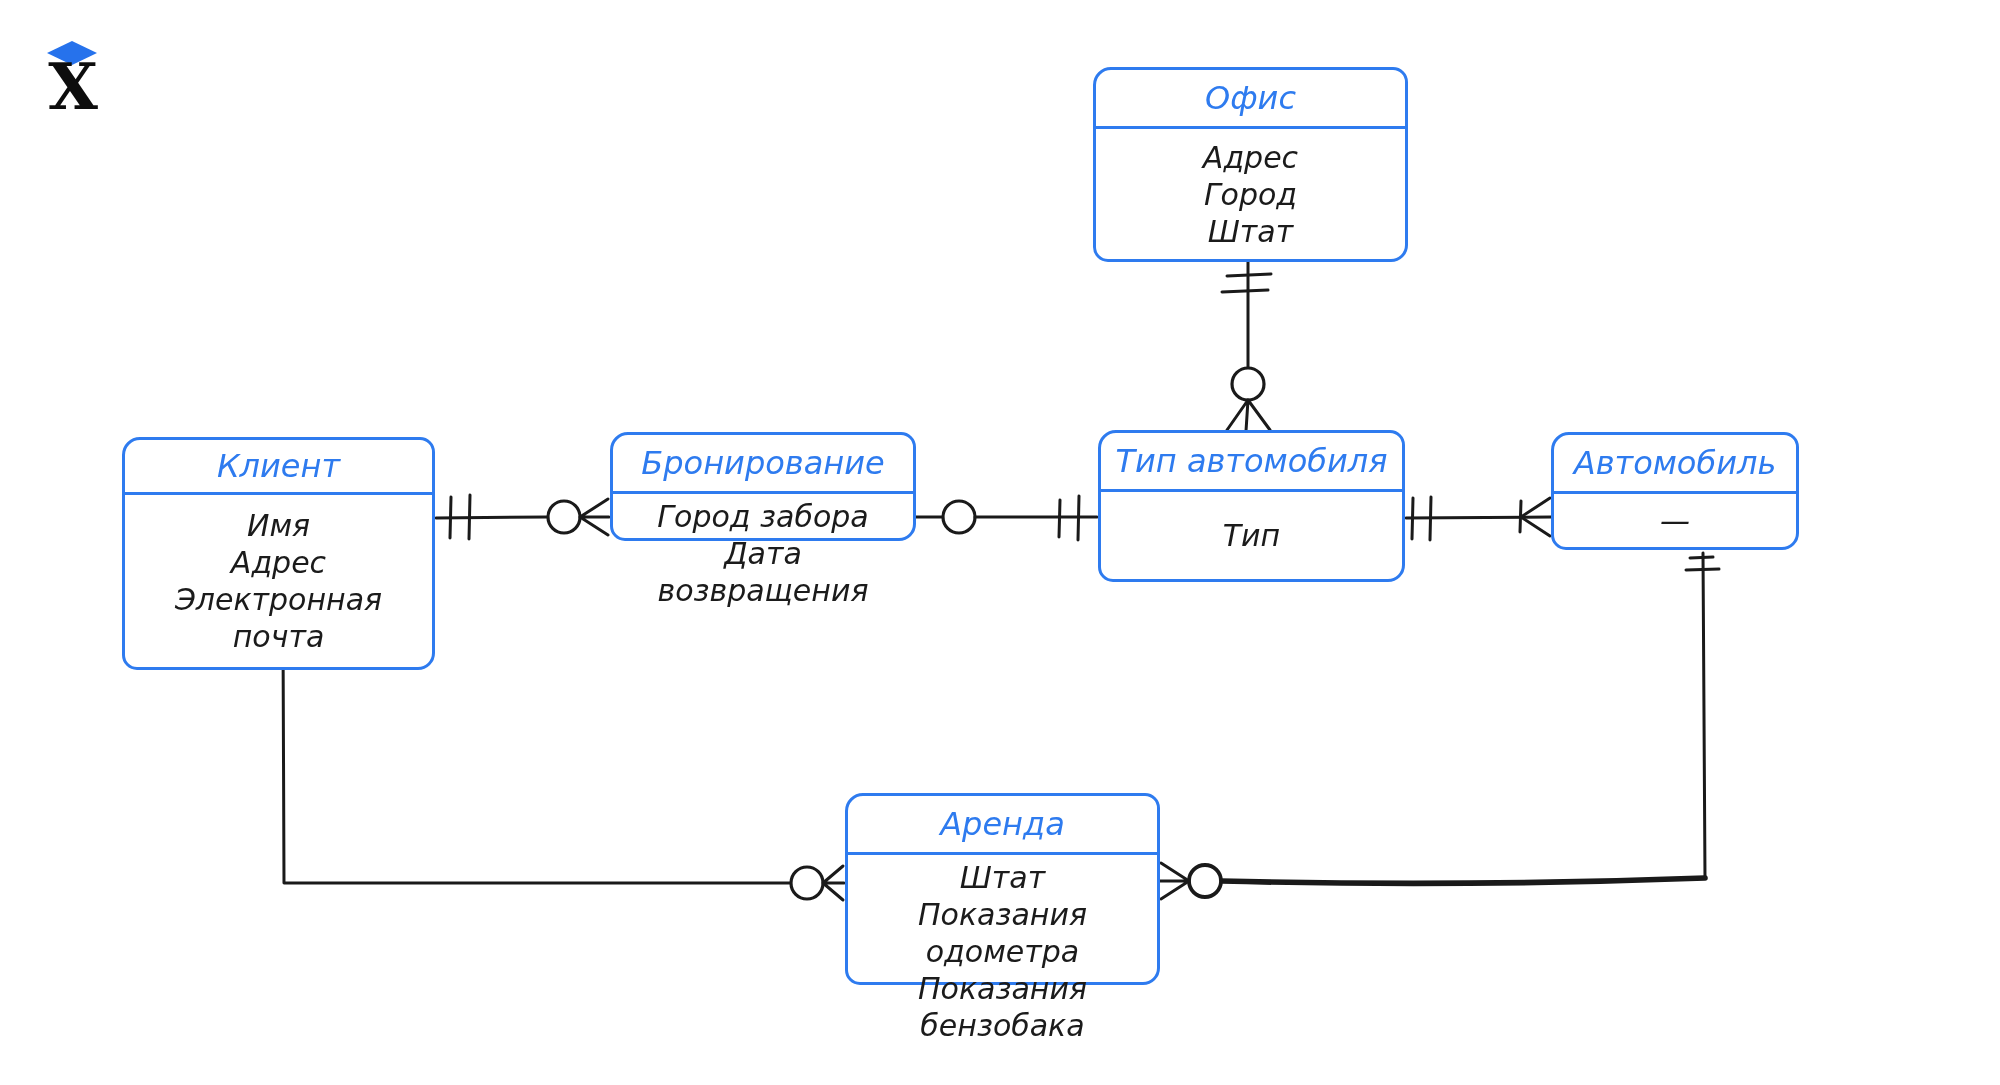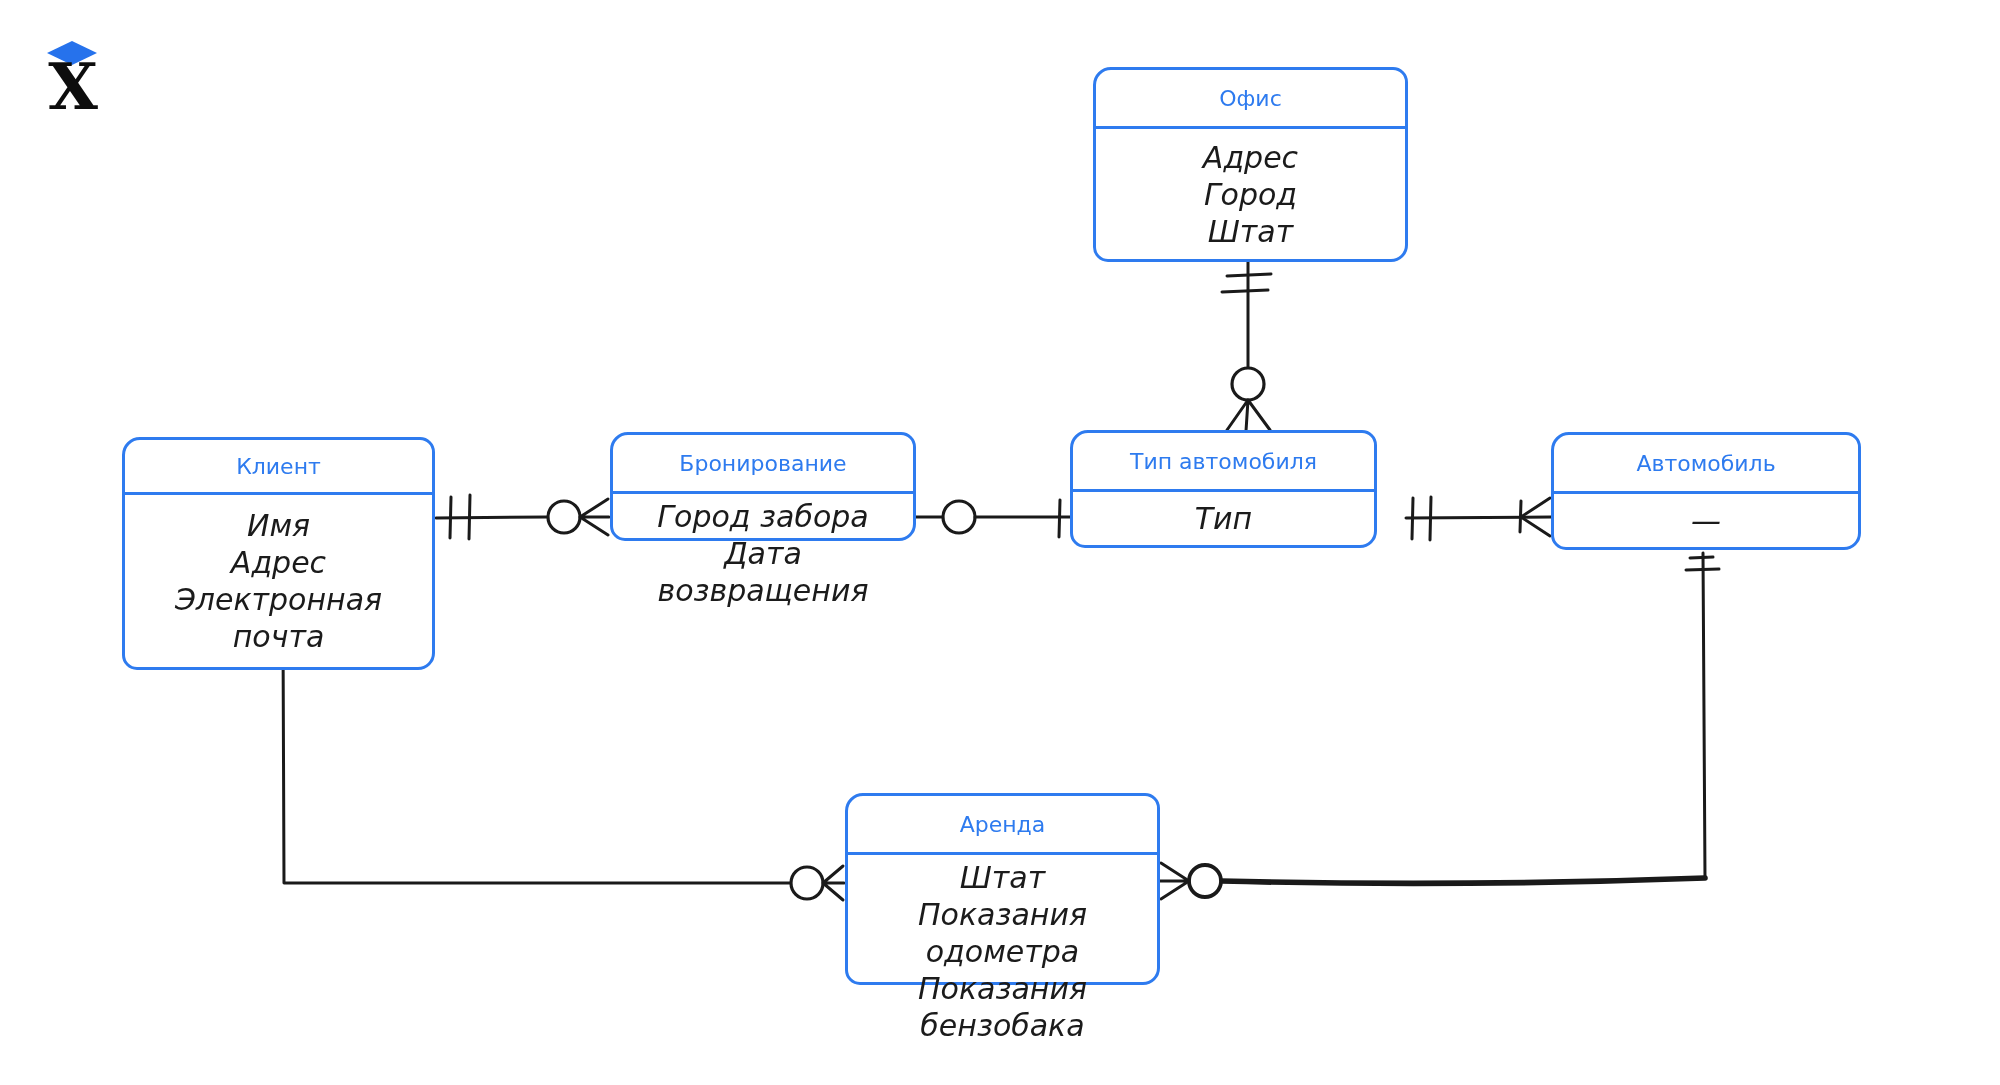--- a/index.html
+++ b/index.html
@@ -31,21 +31,21 @@
 
   
   .entity{
     position:absolute;box-sizing:border-box;background:#fff;
     border:3.2px solid var(--accent);
     border-radius:18px 15px 17px 15px;
     display:flex;flex-direction:column;
   }
   .etitle{
     flex:0 0 auto;height:56px;display:flex;align-items:center;justify-content:center;
-    color:var(--accent);font-size:22px;
+    color:var(--accent);font-size:32px;font-style:italic;
     border-bottom:3px solid var(--accent);
   }
   .eattrs{
     flex:1 1 auto;display:flex;flex-direction:column;justify-content:center;align-items:center;
     color:#1b1b1b;font-size:30px;font-style:italic;line-height:37px;
     padding:4px 8px;text-align:center;
   }
 </style>
 </head>
 <body>
@@ -130,28 +130,28 @@
   </div>
 
   <div class="entity" style="left:610px;top:432px;width:306px;height:109px;">
     <div class="etitle">Бронирование</div>
     <div class="eattrs">
       <div>Город забора</div>
       <div>Дата возвращения</div>
     </div>
   </div>
 
-  <div class="entity" style="left:1070px;top:430px;width:307px;height:118px;">
+  <div class="entity" style="left:1098px;top:430px;width:307px;height:152px;">
     <div class="etitle">Тип автомобиля</div>
     <div class="eattrs">
       <div>Тип</div>
     </div>
   </div>
 
-  <div class="entity" style="left:1551px;top:432px;width:310px;height:118px;">
+  <div class="entity" style="left:1551px;top:432px;width:248px;height:118px;">
     <div class="etitle">Автомобиль</div>
     <div class="eattrs">
       <div>—</div>
     </div>
   </div>
 
   <div class="entity" style="left:845px;top:793px;width:315px;height:192px;">
     <div class="etitle">Аренда</div>
     <div class="eattrs">
       <div>Штат</div>

